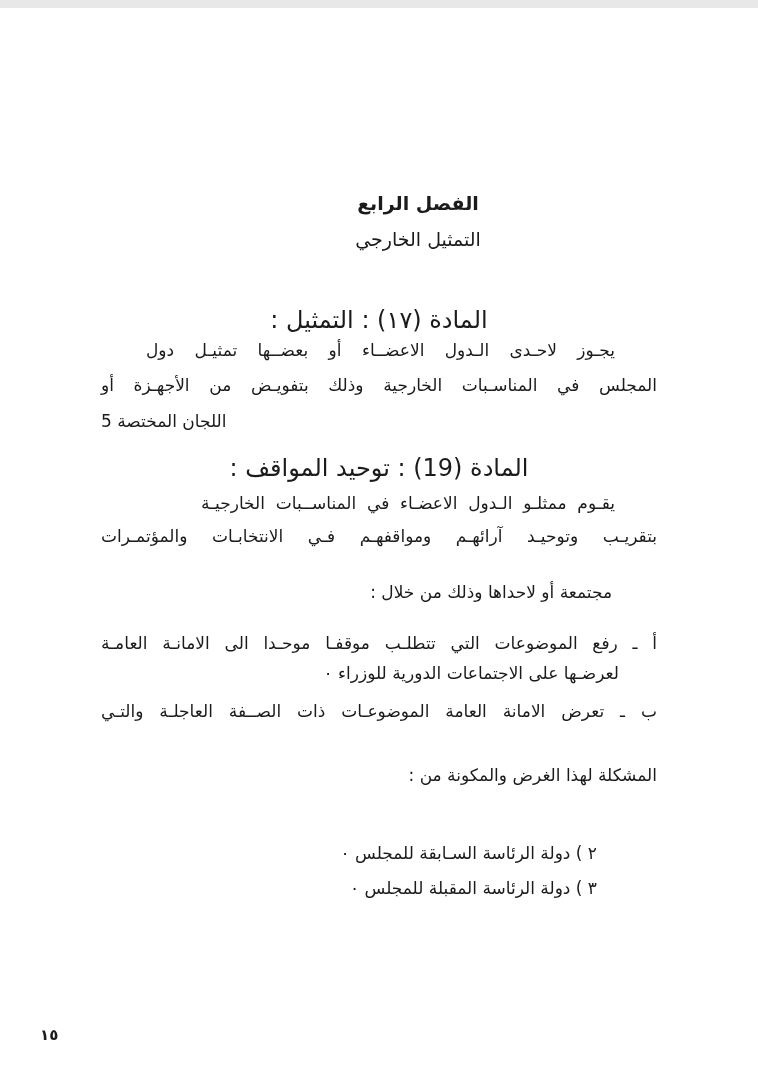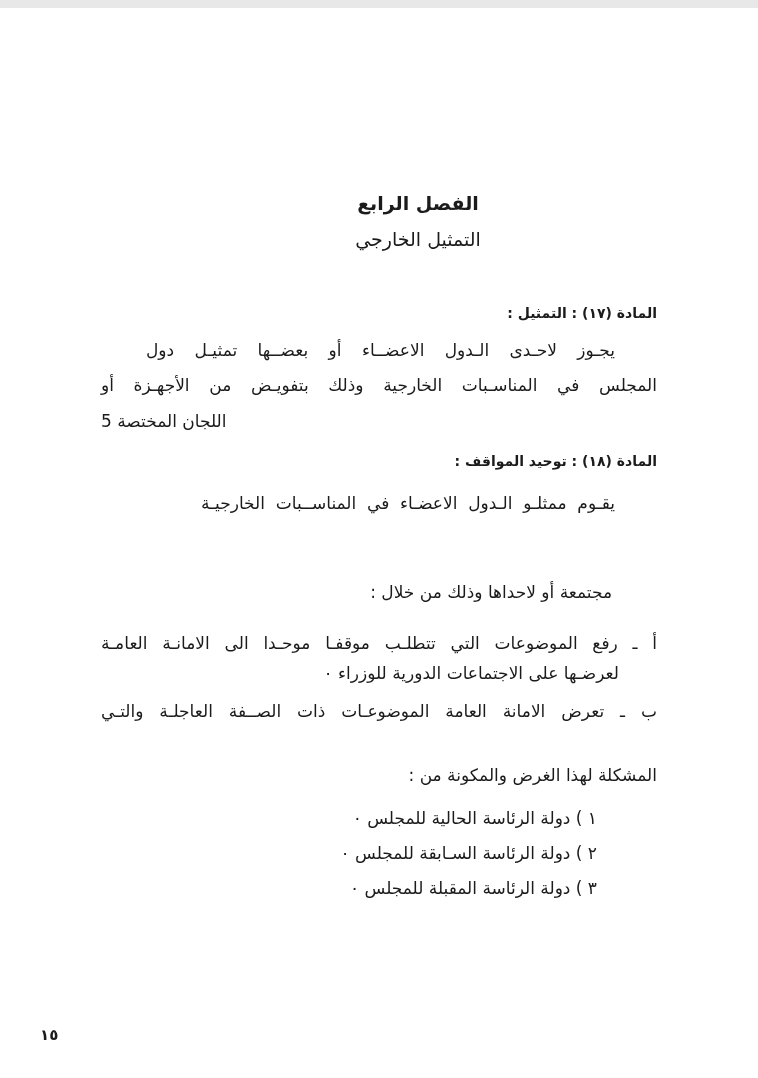--- a/index.html
+++ b/index.html
@@ -16,21 +16,21 @@
     position:absolute;left:78px;right:0;top:186px;
     text-align:center;direction:rtl;
   }
   .title{font-size:19px;font-weight:bold;line-height:1;}
   .subtitle{font-size:19px;font-weight:normal;margin-top:17px;line-height:1;}
   .line{
     position:absolute;left:101px;right:101px;
     direction:rtl;text-align:right;
     font-size:17px;line-height:1.35;
   }
-  .heading{font-weight:bold;font-size:14px;}
+  .heading{font-weight:normal;font-size:24px;text-align:center;}
   .just{text-align:justify;text-align-last:justify;}
   .flush-left{text-align:left;}
   .ind-r42{padding-right:42px;}
   .ind-r45{padding-right:45px;}
   .ind-r38{padding-right:38px;}
   .ind-r60{padding-right:60px;}
   .ind-r20{padding-right:20px;}
   .ind-l45{padding-left:45px;}
   .ind-l100{padding-left:100px;}
   .ind-l108{padding-left:108px;}
@@ -48,29 +48,29 @@
   <div class="titleblock">
     <div class="title">الفصل الرابع</div>
     <div class="subtitle">التمثيل الخارجي</div>
   </div>
 
   <div class="line heading" style="top:296px">المادة (١٧) : التمثيل :</div>
   <div class="line just ind-r42 ind-l45" style="top:331px">يجـوز لاحـدى الـدول الاعضــاء أو بعضــها تمثيـل دول</div>
   <div class="line just" style="top:366px">المجلس في  المناسـبات الخارجية وذلك بتفويـض من الأجهـزة أو</div>
   <div class="line flush-left" style="top:402px">اللجان المختصة 5</div>
 
-  <div class="line heading" style="top:444px">المادة (١٨) : توحيد المواقف :</div>
+  <div class="line heading" style="top:444px">المادة (19) : توحيد المواقف :</div>
   <div class="line just ind-r42 ind-l100" style="top:484px">يقـوم ممثلـو الـدول الاعضـاء في المناســبات الخارجيـة</div>
+  <div class="line just" style="top:517px">بتقريـب وتوحيـد آرائهـم ومواقفهـم فـي الانتخابـات والمؤتمـرات</div>
   <div class="line ind-r45" style="top:573px">مجتمعة أو لاحداها وذلك من خلال :</div>
 
   <div class="line just" style="top:624px">أ ـ رفع الموضوعات التي تتطلـب موقفـا موحـدا الى الامانـة العامـة</div>
   <div class="line ind-r38" style="top:654px">لعرضـها على الاجتماعات الدورية للوزراء ٠</div>
 
   <div class="line just" style="top:692px">ب ـ تعرض الامانة العامة الموضوعـات ذات الصــفة العاجلـة والتـي</div>
   <div class="line" style="top:756px">المشكلة لهذا الغرض والمكونة من :</div>
 
-  <div class="line ind-r60" style="top:799px">١ ) دولة الرئاسة الحالية للمجلس ٠</div>
   <div class="line ind-r60" style="top:834px">٢ ) دولة الرئاسة السـابقة للمجلس ٠</div>
   <div class="line ind-r60" style="top:869px">٣ ) دولة الرئاسة المقبلة للمجلس ٠</div>
 
   <div class="pagenum">١٥</div>
 
 </div>
 
 </body></html>

